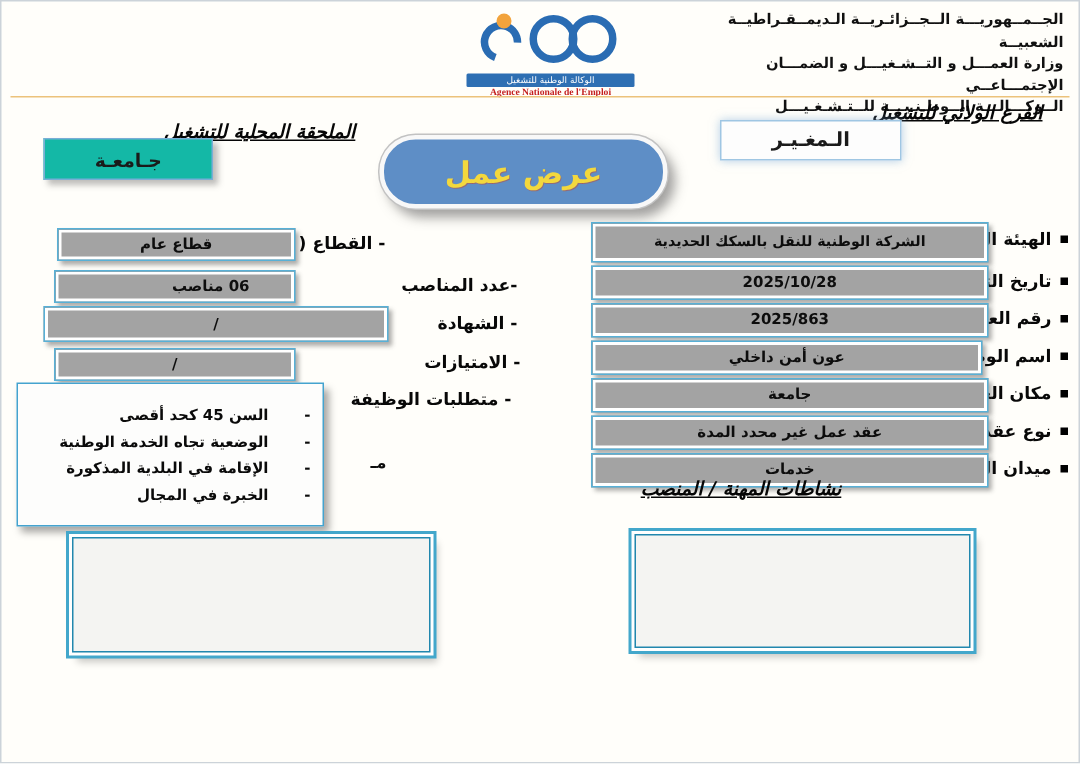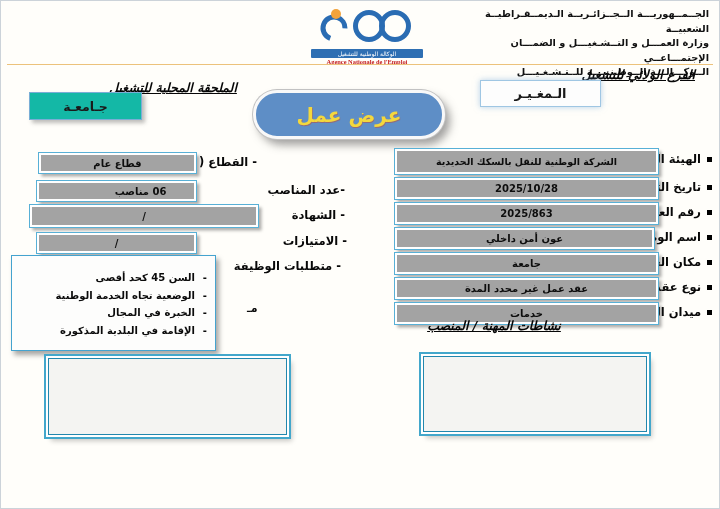--- a/index.html
+++ b/index.html
@@ -47,21 +47,21 @@
   .rlabel{position:absolute;right:7px;direction:rtl;display:flex;align-items:center;gap:6px;
     font-weight:bold;font-size:11.5px;color:#080808;white-space:nowrap;}
   .rlabel .sq{width:5px;height:5px;background:#000;flex:0 0 auto;}
   .llabel{position:absolute;direction:rtl;font-weight:bold;font-size:11.5px;
     color:#080808;white-space:nowrap;}
   
   .req-box{position:absolute;left:10px;top:254px;width:205px;height:96px;box-sizing:border-box;
     background:#fdfdfc;border:1.6px solid #44a3cf;
     box-shadow:3px 4px 5px rgba(0,0,0,.35);padding-top:13px;}
   .req-item{position:relative;direction:rtl;text-align:right;font-size:10px;font-weight:bold;
-    line-height:17.5px;padding-right:20px;color:#0a0a0a;}
+    line-height:17.5px;padding-right:36px;color:#0a0a0a;}
   .req-item::before{content:"-";position:absolute;right:8px;top:0;}
   
   .activities{position:absolute;left:398px;top:317px;width:190px;text-align:center;direction:rtl;
     font-weight:bold;font-style:italic;text-decoration:underline;font-size:12.5px;color:#060606;}
   
   .bigbox{position:absolute;box-sizing:border-box;background:#f4f4f2;
     border:1.5px solid #2187ae;
     box-shadow:0 0 0 2px #ffffff,0 0 0 4px #43a7cb,4px 5px 5px 1px rgba(0,0,0,.22);}
   .bigbox.right{left:422px;top:355px;width:224px;height:76px;}
   .bigbox.left{left:47px;top:357px;width:239px;height:77px;}
@@ -146,22 +146,22 @@
   <div class="llabel" style="right:378px;top:258px;">- متطلبات الوظيفة</div>
 
   <div class="vbox" style="left:37px;top:151px;width:159px;height:22px;">قطاع عام</div>
   <div class="vbox" style="left:35px;top:179px;width:161px;height:22px;padding-left:48px;">06 مناصب</div>
   <div class="vbox" style="left:28px;top:203px;width:230px;height:24px;">/</div>
   <div class="vbox" style="left:35px;top:231px;width:161px;height:22px;">/</div>
 
   <div class="req-box">
     <div class="req-item">السن 45 كحد أقصى</div>
     <div class="req-item">الوضعية تجاه الخدمة الوطنية</div>
+    <div class="req-item">الإقامة في البلدية المذكورة</div>
     <div class="req-item">الخبرة في المجال</div>
-    <div class="req-item">الإقامة في البلدية المذكورة</div>
   </div>
 
   <div class="fragment">مـ</div>
 
   <div class="activities">نشاطات المهنة / المنصب</div>
 
   <div class="bigbox right"></div>
   <div class="bigbox left"></div>
 
 </div>

